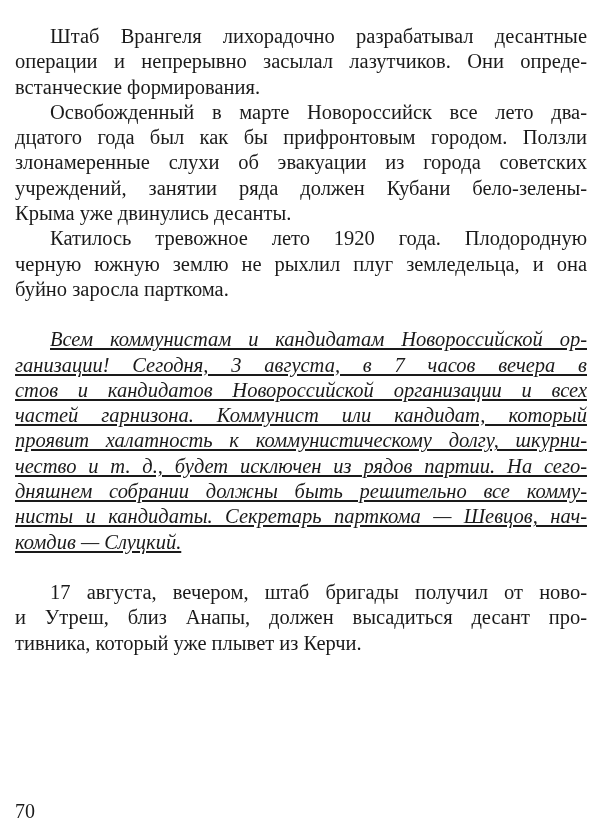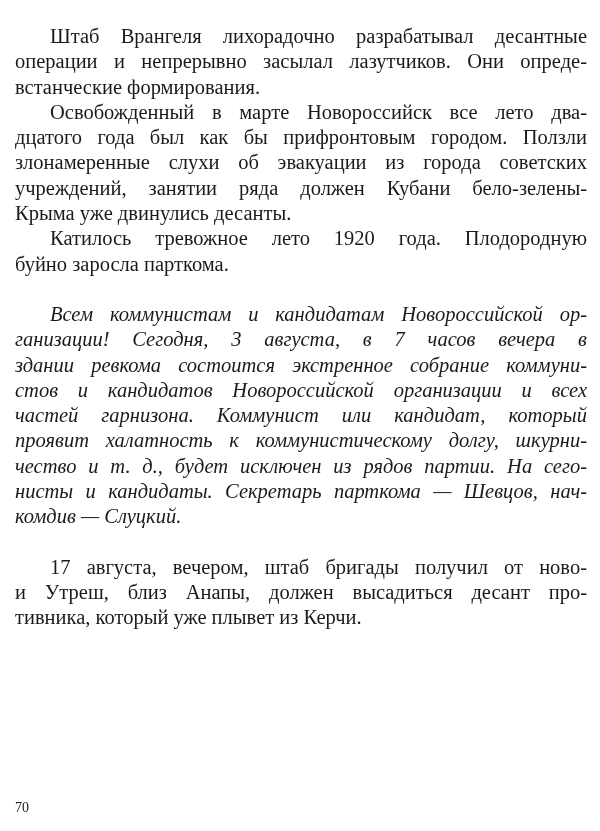--- a/index.html
+++ b/index.html
@@ -5,26 +5,26 @@
   html, body { margin: 0; padding: 0; background: #ffffff; }
   body { width: 600px; height: 831px; overflow: hidden; position: relative; }
   .page {
     position: absolute; left: 15px; top: 24px; width: 572px;
     font-family: "Liberation Serif", "DejaVu Serif", serif;
     font-size: 20.5px; line-height: 25.3px; color: #1a1a1a;
   }
   .line { display: block; white-space: nowrap; text-align: justify; text-align-last: justify; height: 25.3px; }
   .line.last { text-align-last: left; }
   .line.indent { padding-left: 35px; }
-  .italic { font-style: italic; }
+  .italic { font-style: italic; text-decoration: underline; }
   .gap { height: 25px; }
   .folio {
     position: absolute; left: 15px; top: 800px;
     font-family: "Liberation Serif", "DejaVu Serif", serif;
-    font-size: 14px; color: #1a1a1a;
+    font-size: 20px; color: #1a1a1a;
   }
 </style>
 </head>
 <body>
 
 <div class="page">
 
   <div>
     <span class="line indent">Штаб Врангеля лихорадочно разрабатывал десантные</span>
     <span class="line">операции и непрерывно засылал лазутчиков. Они опреде-</span>
@@ -34,34 +34,35 @@
   <div>
     <span class="line indent">Освобожденный в марте Новороссийск все лето два-</span>
     <span class="line">дцатого года был как бы прифронтовым городом. Ползли</span>
     <span class="line">злонамеренные слухи об эвакуации из города советских</span>
     <span class="line">учреждений, занятии ряда должен Кубани бело-зелены-</span>
     <span class="line last">Крыма уже двинулись десанты.</span>
   </div>
 
   <div>
     <span class="line indent">Катилось тревожное лето 1920 года. Плодородную</span>
+    <span class="line">черную южную землю не рыхлил плуг земледельца, и она</span>
     <span class="line last">буйно заросла парткома.</span>
   </div>
 
 
   <div class="gap"></div>
 
   <div class="italic">
     <span class="line indent">Всем коммунистам и кандидатам Новороссийской ор-</span>
     <span class="line">ганизации! Сегодня, 3 августа, в 7 часов вечера в</span>
-    <span class="line">здании ревкома состоится экстренное собрание коммуни-</span>
     <span class="line">стов и кандидатов Новороссийской организации и всех</span>
     <span class="line">частей гарнизона. Коммунист или кандидат, который</span>
     <span class="line">проявит халатность к коммунистическому долгу, шкурни-</span>
     <span class="line">чество и т. д., будет исключен из рядов партии. На сего-</span>
+    <span class="line">дняшнем собрании должны быть решительно все комму-</span>
     <span class="line">нисты и кандидаты. Секретарь парткома — Шевцов, нач-</span>
     <span class="line last">комдив — Слуцкий.</span>
   </div>
 
   <div class="gap"></div>
 
   <div>
     <span class="line indent">17 августа, вечером, штаб бригады получил от ново-</span>
     <span class="line">и Утреш, близ Анапы, должен высадиться десант про-</span>
     <span class="line last">тивника, который уже плывет из Керчи.</span>

